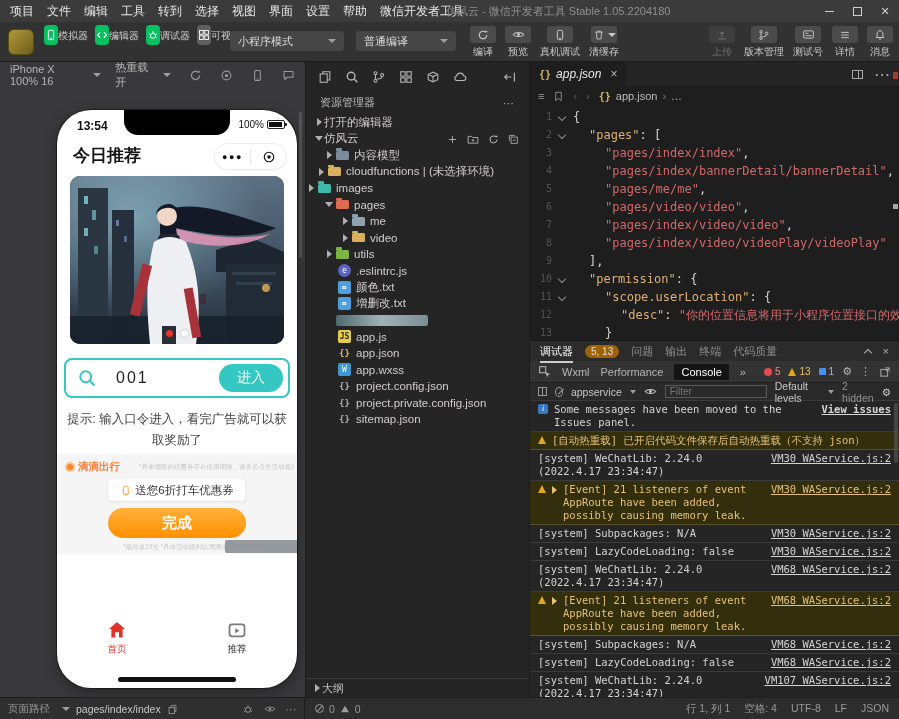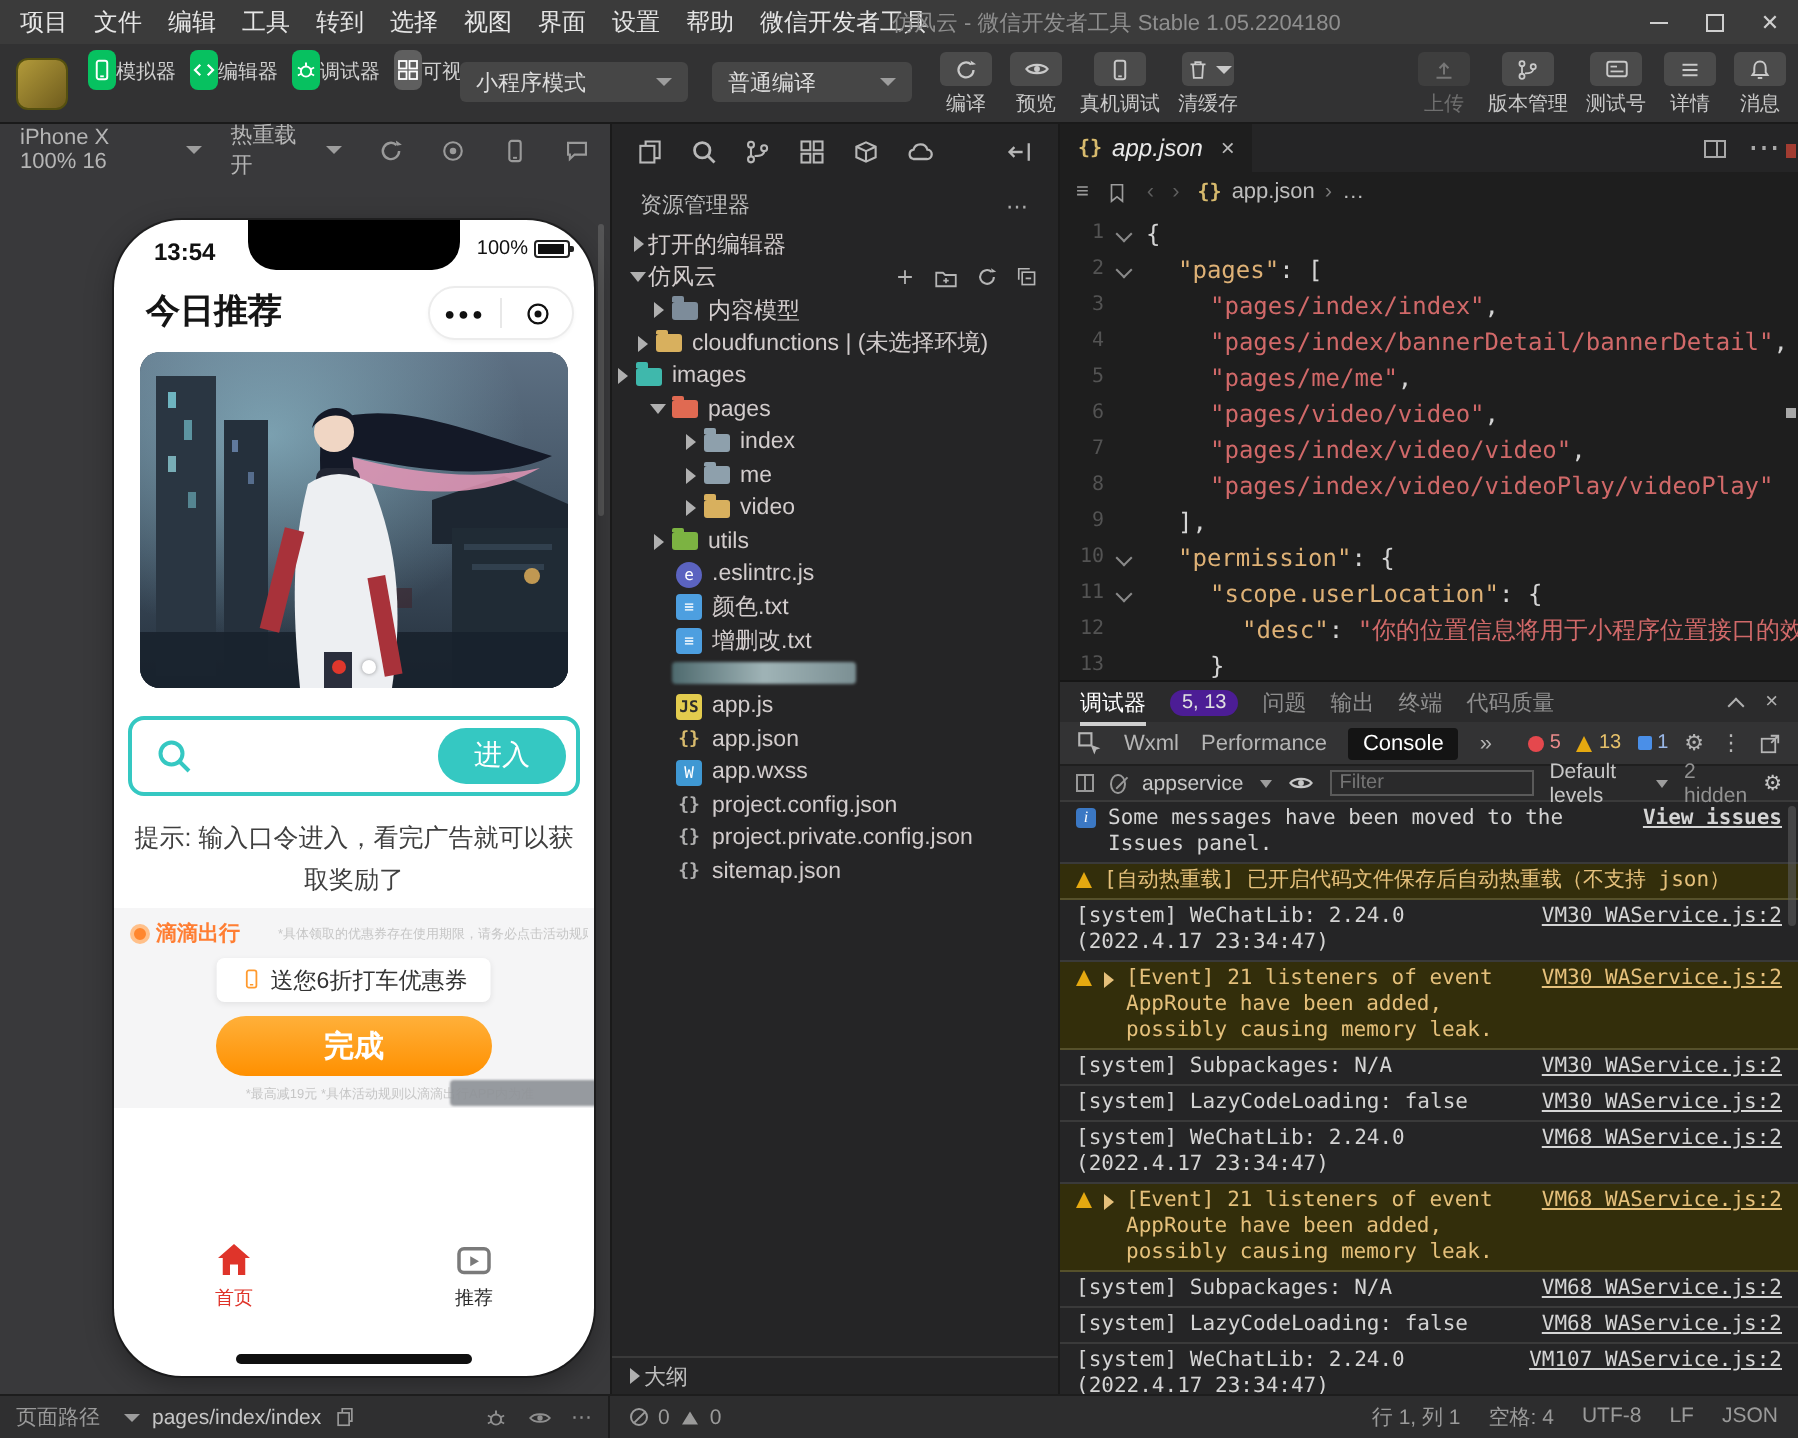--- a/index.html
+++ b/index.html
@@ -153,21 +153,21 @@
   .ctext{white-space:pre;}
   .ind0{padding-left:4px;}.ind1{padding-left:20px;}.ind2{padding-left:36px;}.ind3{padding-left:52px;}
   .ck{color:#deb176;}.cs{color:#d16969;}.cp{color:#d4d4d4;}
   .ovr1{position:absolute;right:1px;top:10px;width:5px;height:7px;background:#a23c31;}
   .ovr2{position:absolute;right:1px;top:142px;width:5px;height:5px;background:#cacaca;opacity:.8;}
   
   .dbg{position:absolute;left:530px;top:340px;width:369px;height:357px;background:#252526;border-top:1px solid #161616;}
   .dbgtabs{height:20px;background:#2b2b2c;display:flex;align-items:center;gap:12px;padding:0 10px;font-size:11px;color:#8f8f8f;}
   .dbgtab-active{color:#fff;position:relative;}
   .dbgtab-active::after{content:"";position:absolute;left:0;right:0;bottom:-4px;height:2px;background:#cfcfcf;}
-  .badge{background:#4c1d95;border-radius:8px;padding:0 6px;font-size:10px;color:#e0e0e0;height:13px;line-height:13px;}
+  .badge{background:#a16207;border-radius:8px;padding:0 6px;font-size:10px;color:#e0e0e0;height:13px;line-height:13px;}
   .dbgtabs .dright{margin-left:auto;display:flex;gap:12px;color:#b0b0b0;align-items:center;}
   .chevup{width:6px;height:6px;border-left:1.3px solid #b0b0b0;border-top:1.3px solid #b0b0b0;transform:rotate(45deg);display:inline-block;margin-top:3px;}
   .dtrow{height:22px;background:#333334;border-bottom:1px solid #1f1f1f;display:flex;align-items:center;gap:11px;padding:0 8px;font-size:11px;color:#b5b5b5;}
   .dtrow .con-active{background:#141414;color:#fff;padding:2px 7px;border-radius:2px;}
   .dtrow .dright{margin-left:auto;display:flex;gap:8px;align-items:center;}
   .cnt{display:flex;align-items:center;gap:3px;font-size:10px;}
   .dot-red{width:8px;height:8px;border-radius:50%;background:#e5484d;display:inline-block;}
   .tri-yel{width:0;height:0;border-left:4.5px solid transparent;border-right:4.5px solid transparent;border-bottom:8px solid #e5a910;display:inline-block;}
   .sq-blue{width:7px;height:7px;background:#4a8fe8;display:inline-block;border-radius:1px;}
   .c-red{color:#e98a8a;}.c-yel{color:#e5c06a;}.c-blu{color:#9ab8e8;}
@@ -557,20 +557,21 @@
         <div class="bdots">
           <i class="on"></i>
           <i class="off"></i>
         </div>
       </div>
 
       <div class="search">
         <span class="mag"><svg class="ic" width="20" height="20">
               <use href="#s-mag"></use>
             </svg></span>
+        <input value="001" style="">
         <div class="enter-btn">进入</div>
       </div>
 
       <div class="tip">提示: 输入口令进入，看完广告就可以获取奖励了</div>
 
       <div class="ad">
         <div class="ad-brand">
             <i></i>
             <span>滴滴出行</span>
           </div>
@@ -668,25 +669,20 @@
         </div>
       <div class="trow" style="">
           <span class="tchev"></span>
           <span class="folder f-teal"></span>
           <span>images</span>
         </div>
       <div class="trow" style="padding-left:18px">
           <span class="tchev open"></span>
           <span class="folder f-red"></span>
           <span>pages</span>
-        </div>
-      <div class="trow" style="padding-left:34px">
-          <span class="tchev"></span>
-          <span class="folder f-gray"></span>
-          <span>index</span>
         </div>
       <div class="trow" style="padding-left:34px">
           <span class="tchev"></span>
           <span class="folder f-gray"></span>
           <span>me</span>
         </div>
       <div class="trow" style="padding-left:34px">
           <span class="tchev"></span>
           <span class="folder f-yellow"></span>
           <span>video</span>

